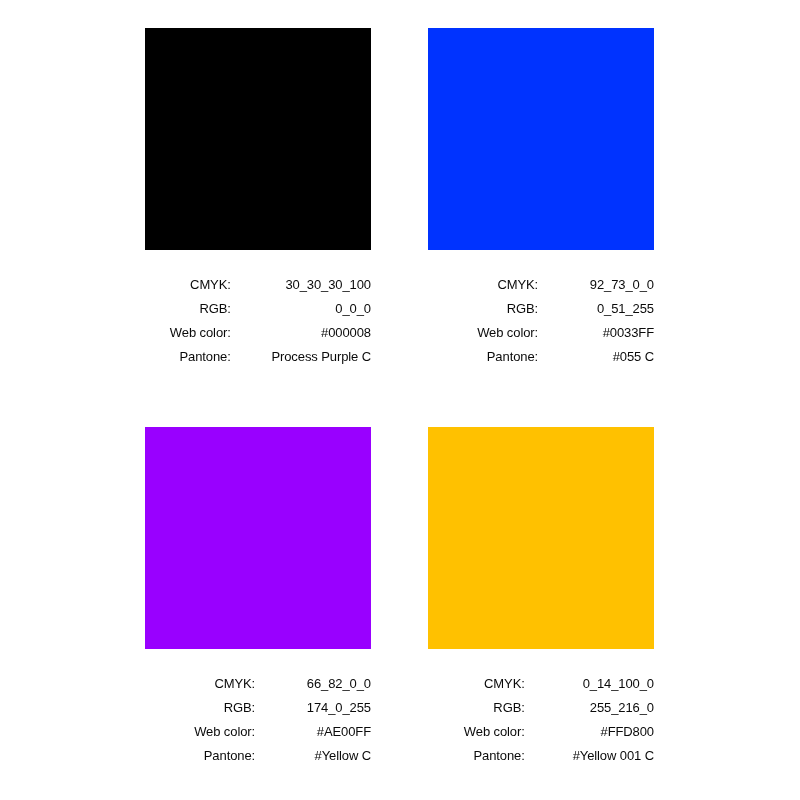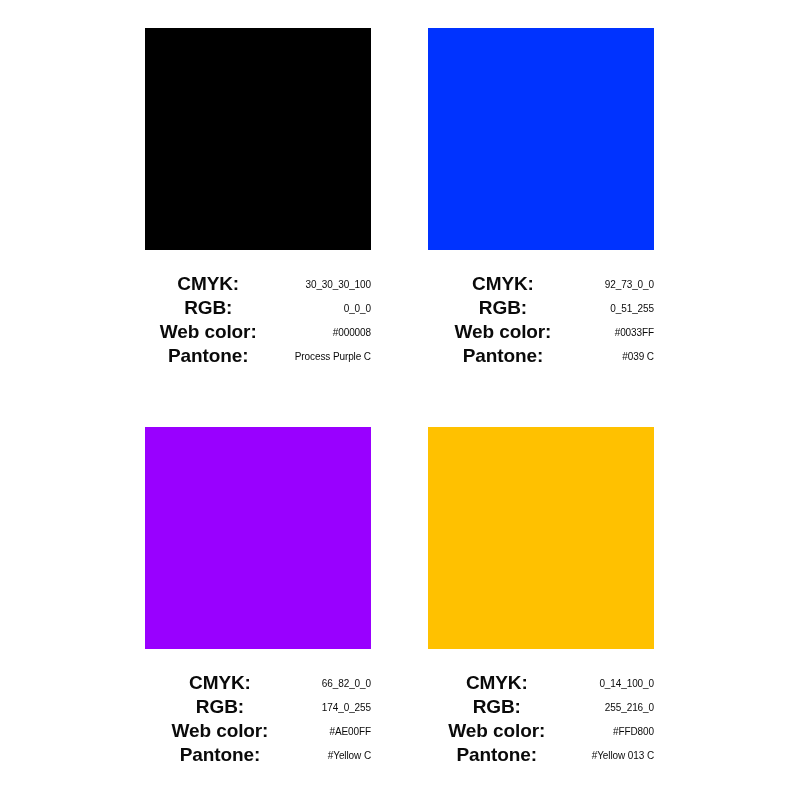--- a/index.html
+++ b/index.html
@@ -44,32 +44,32 @@
     margin-top: 22px;
     width: 226px;
     border-collapse: collapse;
   }
 
   .spec-row {
     height: 24px;
   }
 
   .spec-label {
-    text-align: center;
-    font-size: 19px;
-    font-weight: bold;
+    text-align: right;
+    font-size: 13px;
+    font-weight: normal;
     letter-spacing: -0.1px;
     white-space: nowrap;
     padding: 0;
     vertical-align: middle;
   }
 
   .spec-value {
     text-align: right;
-    font-size: 10px;
+    font-size: 13px;
     font-weight: normal;
     letter-spacing: -0.1px;
     white-space: nowrap;
     padding: 0;
     vertical-align: middle;
   }
 </style>
 </head>
 <body style="background-color: rgb(255, 255, 255); color: rgb(10, 10, 10);">
 
@@ -110,21 +110,21 @@
         <tr class="spec-row">
           <td class="spec-label">RGB:</td>
           <td class="spec-value">0_51_255</td>
         </tr>
         <tr class="spec-row">
           <td class="spec-label">Web color:</td>
           <td class="spec-value">#0033FF</td>
         </tr>
         <tr class="spec-row">
           <td class="spec-label">Pantone:</td>
-          <td class="spec-value">#039 C</td>
+          <td class="spec-value">#055 C</td>
         </tr>
       </tbody>
     </table>
   </div>
 
   <div class="swatch-block col-left row-bottom">
     <div class="swatch-chip" style="background-color: rgb(153, 0, 255);"></div>
     <table class="spec-table">
       <tbody>
         <tr class="spec-row">
@@ -158,19 +158,19 @@
         <tr class="spec-row">
           <td class="spec-label">RGB:</td>
           <td class="spec-value">255_216_0</td>
         </tr>
         <tr class="spec-row">
           <td class="spec-label">Web color:</td>
           <td class="spec-value">#FFD800</td>
         </tr>
         <tr class="spec-row">
           <td class="spec-label">Pantone:</td>
-          <td class="spec-value">#Yellow 013 C</td>
+          <td class="spec-value">#Yellow 001 C</td>
         </tr>
       </tbody>
     </table>
   </div>
 
 </div>
 
 </body></html>

